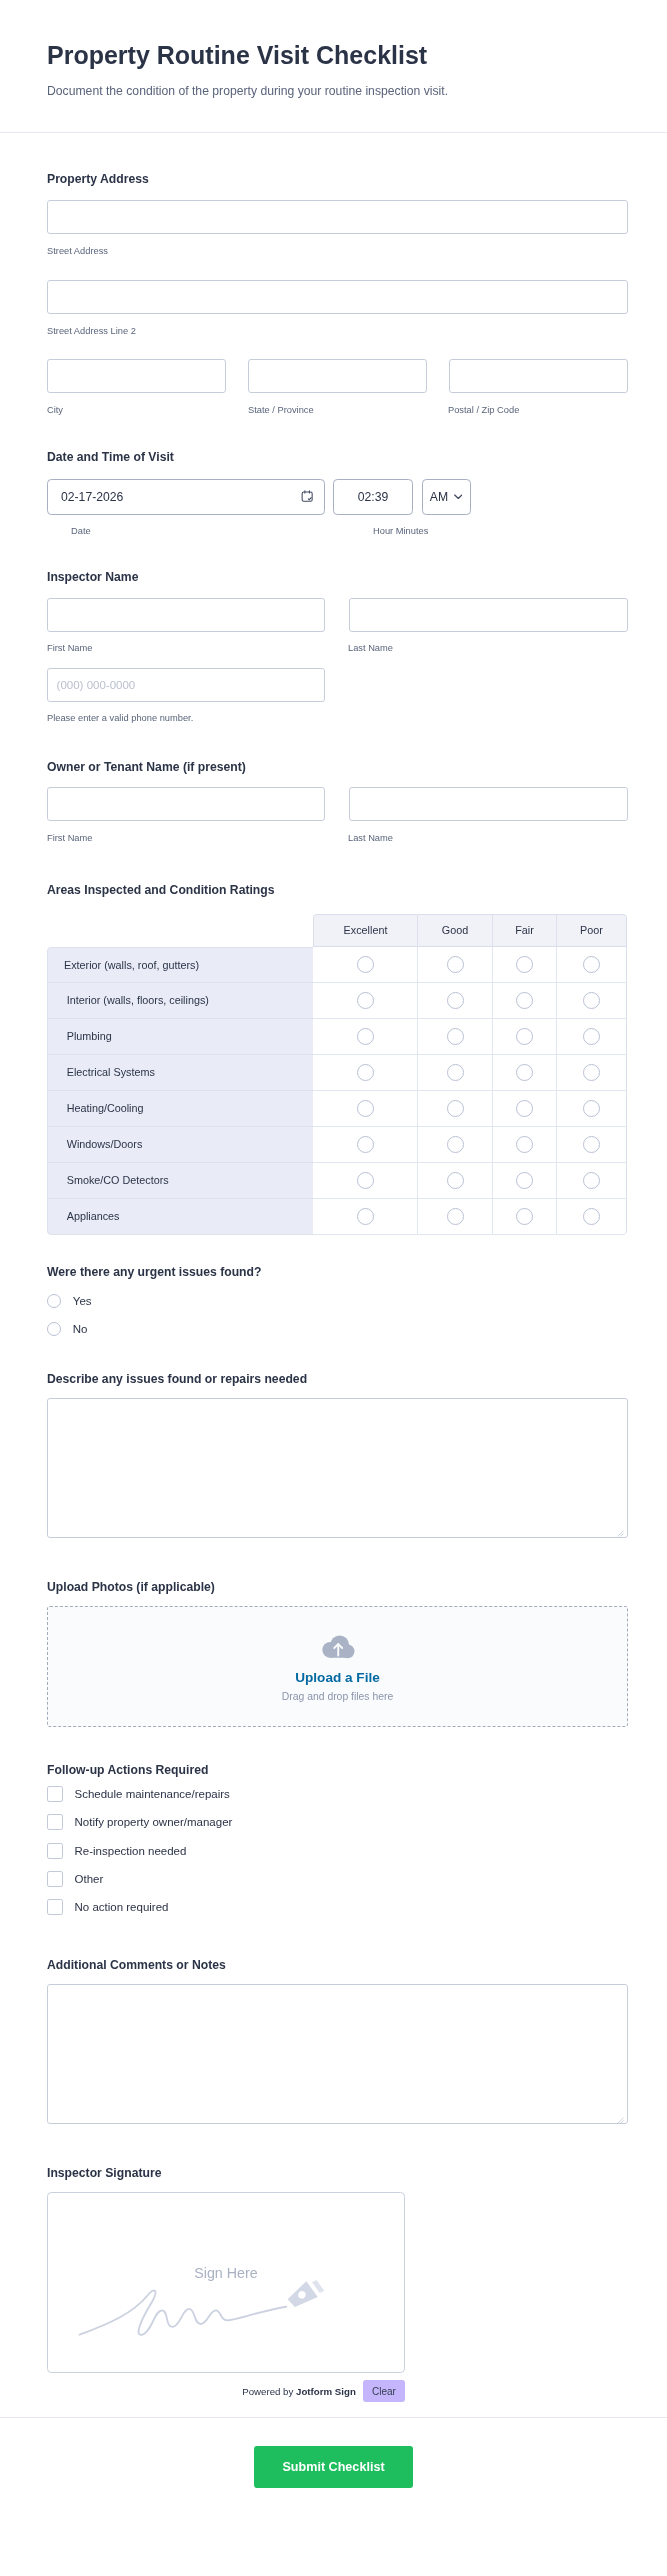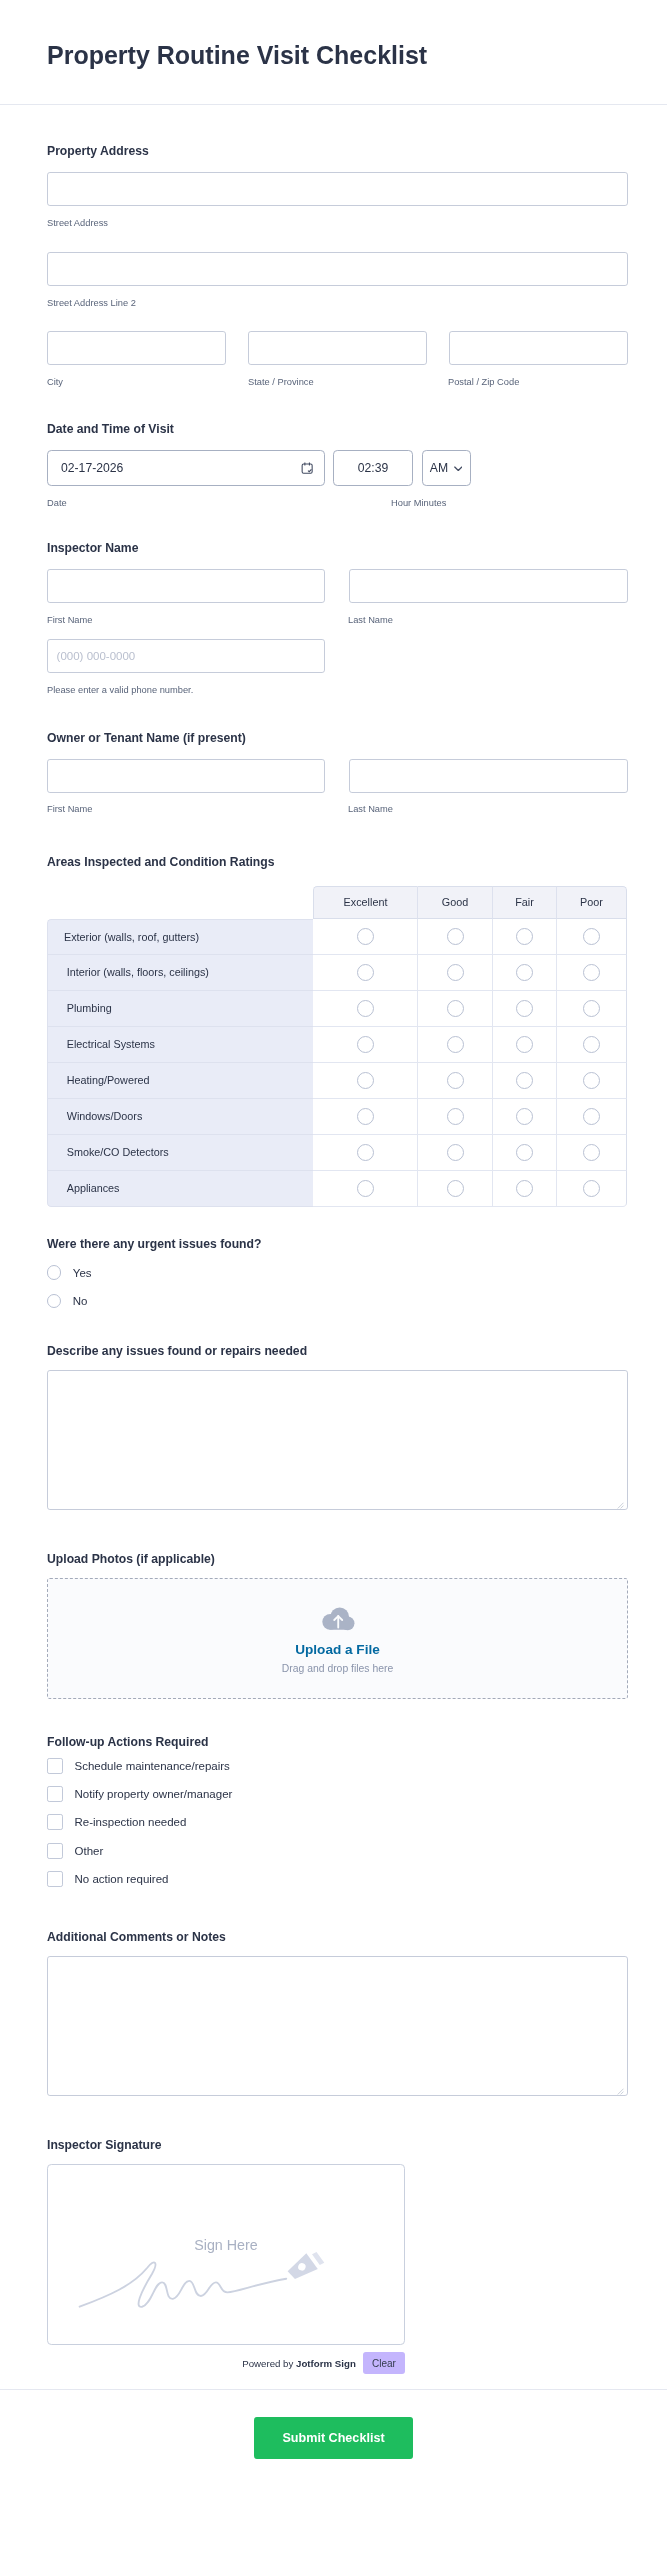--- a/index.html
+++ b/index.html
@@ -33,21 +33,21 @@
   
   .dt-row { margin-top:13.6px; align-items:stretch; }
   .date-box { width:278px; height:36px; border:0.7px solid #a7b0c2; border-radius:4.3px; display:flex; align-items:center;
     padding:0 10px 0 13px; font-size:12.2px; color:#2b3347; background:#fff; }
   .date-box .val { flex:1; }
   .time-box { width:80px; height:36px; border:0.7px solid #a7b0c2; border-radius:4.3px; margin-left:8px;
     display:flex; align-items:center; justify-content:center; font-size:12.2px; color:#2b3347; background:#fff; }
   .ampm-box { width:49px; height:36px; border:0.7px solid #a7b0c2; border-radius:4.3px; margin-left:8.6px;
     display:flex; align-items:center; justify-content:center; gap:5.7px; font-size:12.2px; color:#2b3347; background:#fff; cursor:pointer; }
   .dt-subs { margin-top:10.8px; display:flex; }
-  .dt-subs .s1 { width:344px; }
+  .dt-subs .s1 { width:302px;margin-left:24px; }
 
   
   .name-row { margin-top:13px; }
   .name-row .first { width:278px; margin-right:24px; }
   .name-row .last { width:279px; }
   .name-subs { margin-top:10.8px; display:flex; }
   .name-subs .s1 { width:301px; }
 
   .phone-input { width:278px; }
 
@@ -105,20 +105,21 @@
   .mt11{margin-top:8px;}
   .chk-list .opt-row { margin-top:12.2px; }
   .chk-list .opt-row:first-child { margin-top:0; }
 </style>
 </head>
 <body>
 
 <div class="page">
   <div class="content">
     <h1 class="form-title">Property Routine Visit Checklist</h1>
+    <p class="form-subtitle">Document the condition of the property during your routine inspection visit.</p>
   </div>
 
   <div class="divider top"></div>
 
   <div class="content">
 
     <div class="q-label mt55">Property Address</div>
     <input type="text" class="text-input mt19" style="">
     <div class="sub-label mt15">Street Address</div>
     <input type="text" class="text-input mt32" style="">
@@ -249,21 +250,21 @@
             <span class="mx-radio"></span>
           </div>
         <div class="mx-cell">
             <span class="mx-radio"></span>
           </div>
         <div class="mx-cell colend">
             <span class="mx-radio"></span>
           </div>
       </div>
       <div style="display:contents">
-        <div class="mx-label">Heating/Powered</div>
+        <div class="mx-label">Heating/Cooling</div>
         <div class="mx-cell">
             <span class="mx-radio"></span>
           </div>
         <div class="mx-cell">
             <span class="mx-radio"></span>
           </div>
         <div class="mx-cell">
             <span class="mx-radio"></span>
           </div>
         <div class="mx-cell colend">

